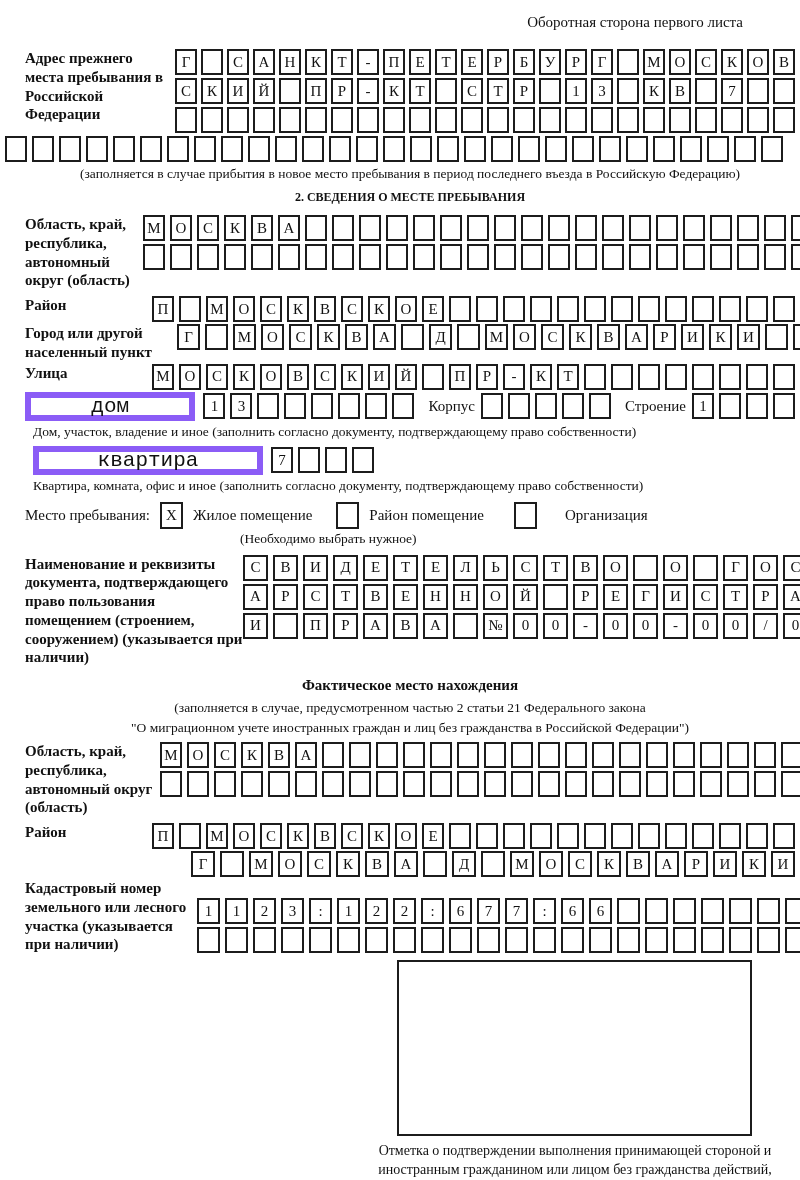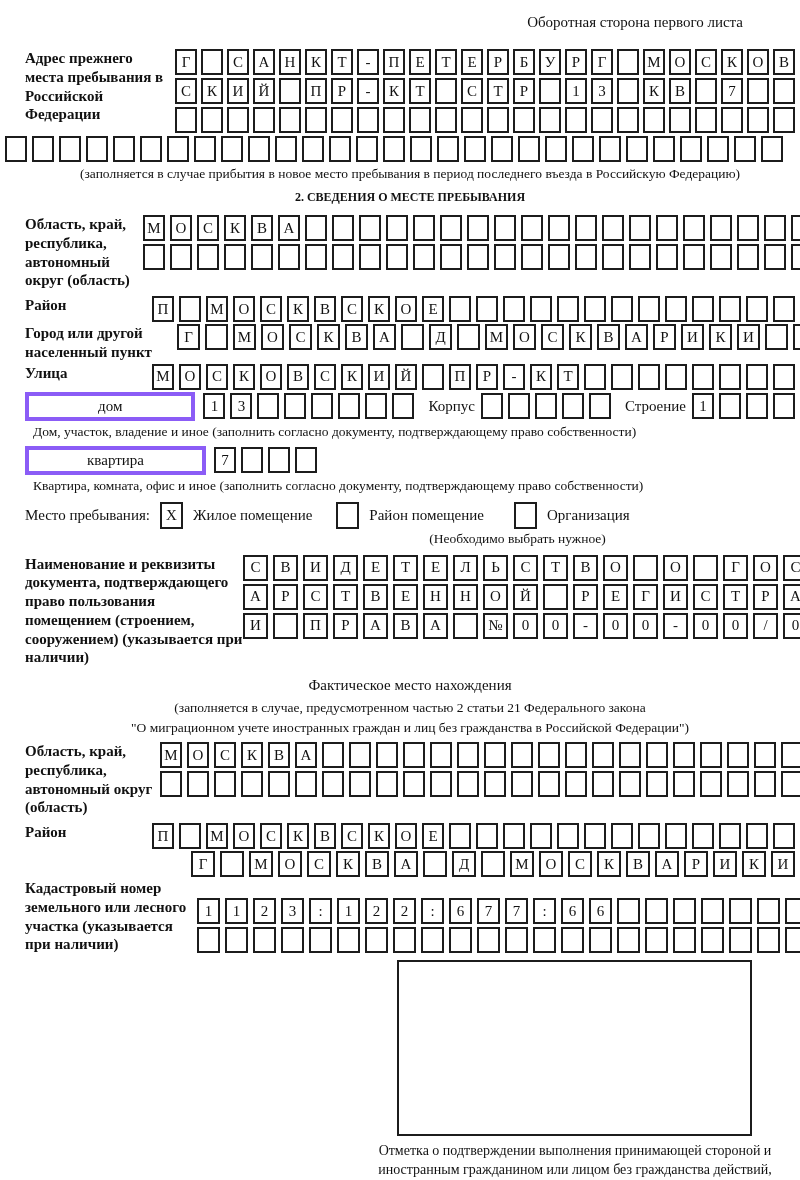--- a/index.html
+++ b/index.html
@@ -22,33 +22,33 @@
     font-size:15px;line-height:1;background:#fff;
   }
   .w25 .cell{width:25px;}
   .w24 .cell{width:24px;}
   .w23 .cell{width:23px;}
   .fullrow{margin:3px 0 0 -20px;}
   .fullrow .cells{justify-content:flex-start;gap:5px;}
   .caption{font-size:13.5px;text-align:center;margin:4px 0 6px 0;}
   .caption.left{text-align:left;margin:3px 0 6px 8px;}
   .sect-title{font-size:12px;font-weight:bold;text-align:center;margin:8px 0 10px 0;}
-  .sub-title{font-size:15px;font-weight:normal;text-align:center;margin:10px 0 6px 0;}
+  .sub-title{font-size:15px;font-weight:bold;text-align:center;margin:10px 0 6px 0;}
   .typebox{
-    box-sizing:border-box;border:4px solid #8b5cf6;height:29px;
-    display:flex;align-items:center;justify-content:center;font-size:15px;
+    box-sizing:border-box;border:6px solid #8b5cf6;height:29px;
+    display:flex;align-items:center;justify-content:center;font-size:21px;font-family:Liberation Mono, monospace;
   }
   .house-row,.apt-row{display:flex;align-items:center;margin-bottom:2px;}
   .inline-label{font-size:15px;white-space:nowrap;}
   .stay-row{display:flex;align-items:center;gap:10px;margin:8px 0 2px 0;font-size:15px;}
   .checkbox{
     box-sizing:border-box;width:23px;height:27px;border:2px solid #1c1c1c;
     display:inline-flex;align-items:center;justify-content:center;font-size:15px;
   }
-  .stay-note{font-size:13.5px;margin:2px 0 8px 215px;text-align:center;}
+  .stay-note{font-size:13.5px;margin:2px 0 8px 215px;}
   .mark-box{
     box-sizing:border-box;border:2px solid #1c1c1c;background:#fff;
     width:355px;height:176px;margin:6px 0 6px 372px;
   }
   .mark-caption{
     width:400px;margin-left:350px;text-align:center;
     font-size:14px;line-height:1.35;
   }
   .mt18{margin-top:19px;}
   .gap-after{margin-bottom:6px;}
@@ -359,38 +359,38 @@
     <div class="cells" style="margin-left:6px">
         <span class="cell">1</span>
         <span class="cell"></span>
         <span class="cell"></span>
         <span class="cell"></span>
       </div>
   </div>
   <div class="caption left">Дом, участок, владение и иное (заполнить согласно документу, подтверждающему право собственности)</div>
 
   <div class="apt-row">
-    <div class="typebox" style="width:181px;margin-left:0">квартира</div>
+    <div class="typebox" style="width:230px;margin-left:8px">квартира</div>
     <div class="cells" style="margin-left:8px">
         <span class="cell">7</span>
         <span class="cell"></span>
         <span class="cell"></span>
         <span class="cell"></span>
       </div>
   </div>
   <div class="caption left">Квартира, комната, офис и иное (заполнить согласно документу, подтверждающему право собственности)</div>
 
   <div class="stay-row">
     <span>Место пребывания:</span>
     <span class="checkbox">X</span>
     <span>Жилое помещение</span>
     <span class="checkbox" style="margin-left:14px"></span>
     <span>Район помещение</span>
     <span class="checkbox" style="margin-left:20px"></span>
-    <span style="margin-left:0">Организация</span>
+    <span style="margin-left:18px">Организация</span>
   </div>
   <div class="stay-note">(Необходимо выбрать нужное)</div>
 
   <div class="frow gap-after">
     <div class="flabel" style="width:218px">Наименование и реквизиты документа, подтверждающего право пользования помещением (строением, сооружением) (указывается при наличии)</div>
     <div class="cellcol">
       <div class="cells w25">
           <span class="cell">С</span>
           <span class="cell">В</span>
           <span class="cell">И</span>

